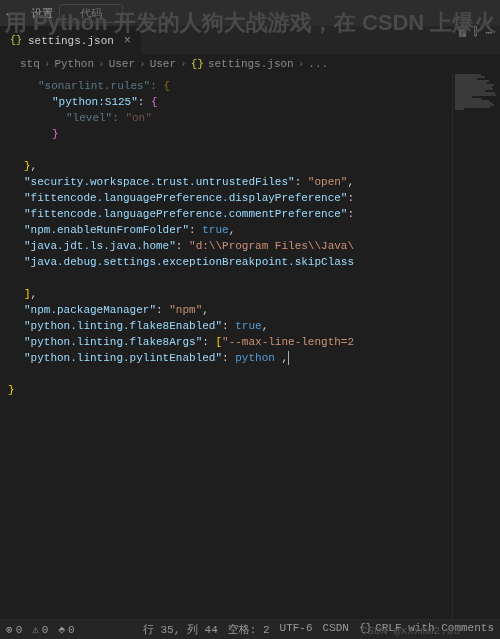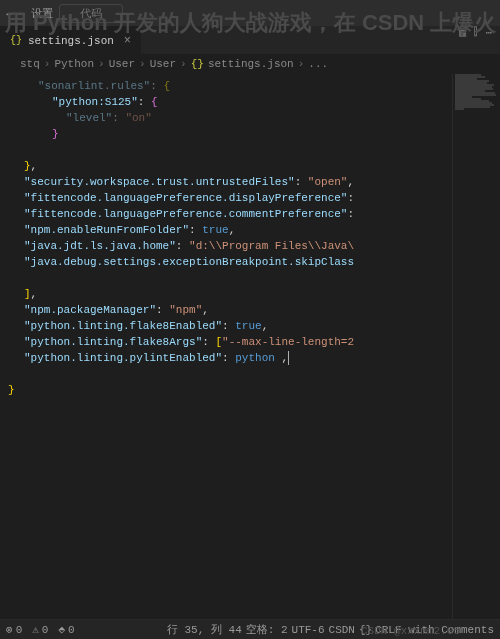--- a/index.html
+++ b/index.html
@@ -28,21 +28,21 @@
 .br2{color:#da70d6}
 .i1{padding-left:16px}
 .i2{padding-left:30px}
 .i3{padding-left:44px}
 .i4{padding-left:58px}
 .cursor{display:inline-block;width:1px;height:14px;background:#aeafad;vertical-align:middle}
 .dim{opacity:0.45}
 .statusbar{position:absolute;bottom:0;left:0;right:0;height:20px;background:#007acc00;background:#1e1e1e;border-top:1px solid #2a2a2a;color:#999;display:flex;align-items:center;font-size:10px;padding:0 6px;gap:10px}
 .statusbar{background:#252526}
 .sb-left{display:flex;gap:10px;align-items:center}
-.sb-right{display:flex;gap:4px;align-items:center;margin-left:auto}
+.sb-right{display:flex;gap:10px;align-items:flex-start;margin-left:auto}
 .sb-item{display:flex;align-items:center;gap:3px;white-space:nowrap}
 .watermark{position:absolute;bottom:2px;right:40px;color:#555;font-size:11px}
 </style>
 </head>
 <body>
 
 <div class="overlay-title">用 Python 开发的人狗大战游戏，在 CSDN 上爆火</div>
 
 <div class="title-row">
   <span>←</span>

